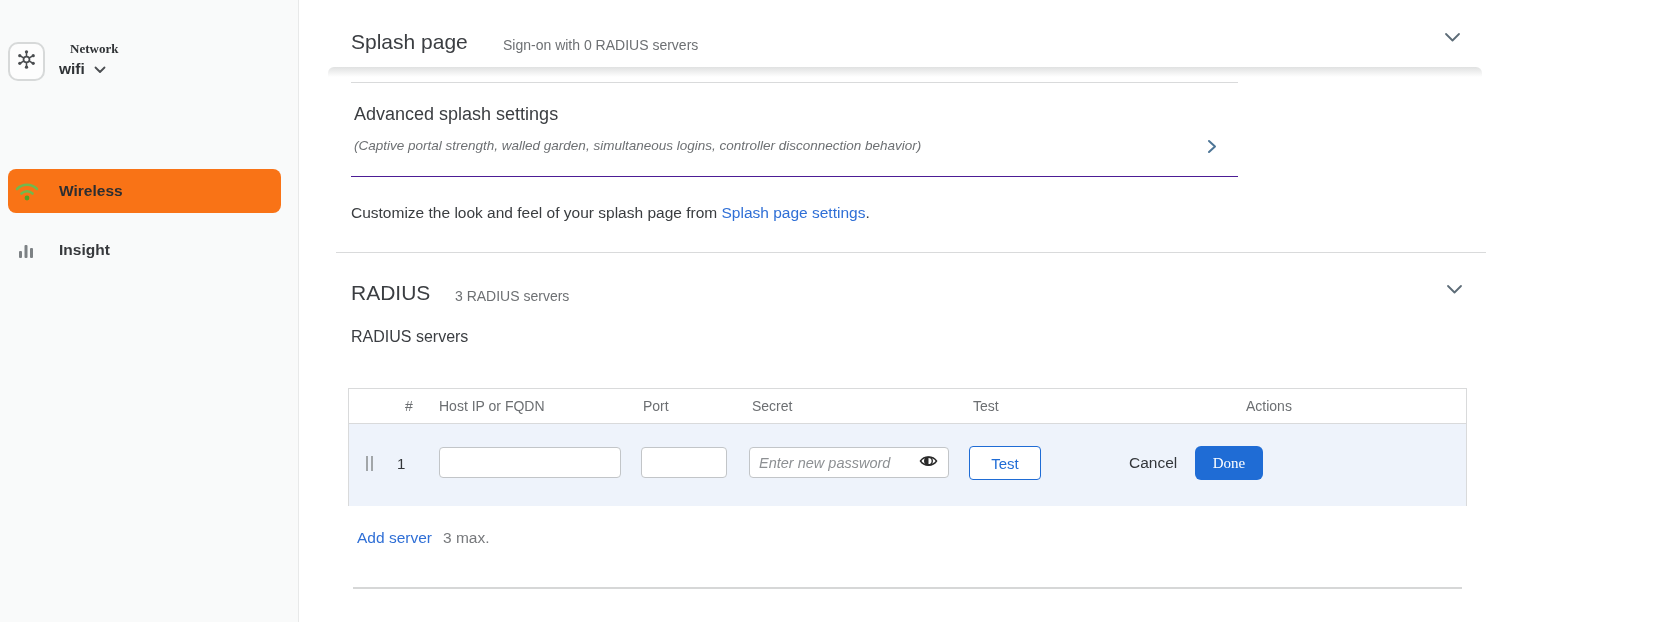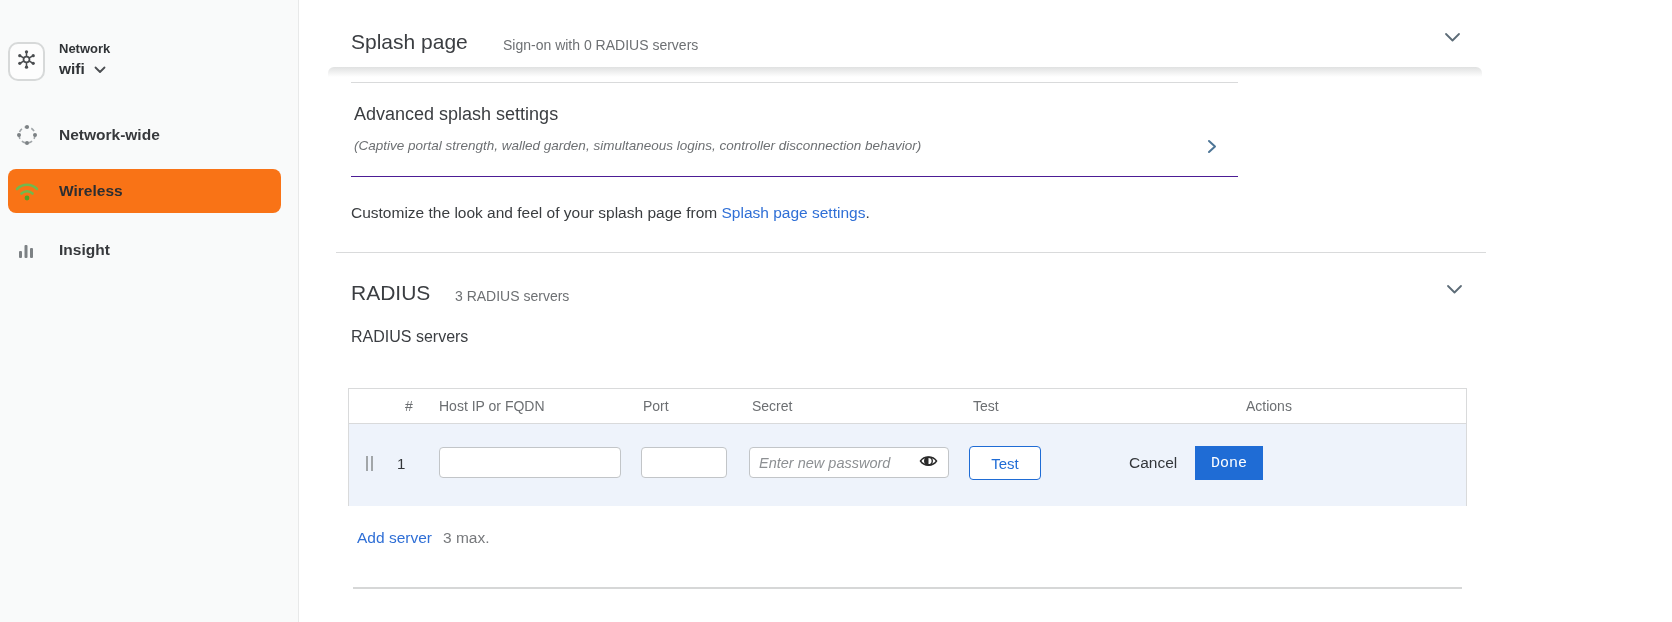--- a/index.html
+++ b/index.html
@@ -16,21 +16,21 @@
   
   #sidebar {
     position:absolute; left:0; top:0; width:299px; height:622px;
     background:#f9fafa; border-right:1px solid #e8e9e9;
   }
   .logo-box {
     position:absolute; left:8px; top:42px; width:37px; height:39px;
     background:#fdfdfd; border:2px solid #d7d9d9; border-radius:10px;
     display:flex; align-items:center; justify-content:center;
   }
-  .net-label { position:absolute; left:59px; top:41px; font-size:13px; font-weight:bold; color:#303336; }
+  .net-label { position:absolute; left:70px; top:41px; font-size:13px; font-weight:bold; color:#303336;font-family:Liberation Serif, serif; }
   .net-picker { position:absolute; left:59px; top:60px; font-size:15.5px; font-weight:bold; color:#303336; display:flex; align-items:center; gap:9px; cursor:pointer; }
   .nav-item {
     position:absolute; left:0; width:281px; height:44px;
     display:flex; align-items:center; cursor:pointer;
   }
   .nav-item .ico { position:absolute; left:14px; width:26px; height:26px; display:flex; align-items:center; justify-content:center; }
   .nav-item .lbl { position:absolute; left:59px; font-size:15.5px; font-weight:bold; color:#37393c; }
   .nav-item.active { left:8px; width:273px; background:#f97316; border-radius:8px; }
   .nav-item.active .ico { left:6px; }
   .nav-item.active .lbl { left:51px; color:#2c2e31; }
@@ -88,22 +88,22 @@
     background:#ffffff; border:1px solid #1f6cd5; border-radius:4px;
     color:#1f6cd5; font-size:15px; font-family:"Liberation Sans", sans-serif; cursor:pointer;
   }
   .btn-cancel {
     position:absolute; left:780px; top:22px; height:34px; line-height:34px;
     background:none; border:none; font-size:15.5px; color:#33363a;
     font-family:"Liberation Sans", sans-serif; cursor:pointer;
   }
   .btn-done {
     position:absolute; left:846px; top:22px; width:68px; height:34px;
-    background:#1f6cd5; border:none; border-radius:0;
-    color:#ffffff; font-size:15px; font-family:Liberation Mono, monospace; cursor:pointer;
+    background:#1f6cd5; border:none; border-radius:6px;
+    color:#ffffff; font-size:15px; font-family:Liberation Serif, serif; cursor:pointer;
   }
   .addserver-row { left:357px; top:529px; font-size:15.5px; }
   .max-note { color:#77797c; margin-left:11px; }
   .bottom-divider { left:353px; top:587px; width:1109px; height:2px; background:#d6d7d7; }
 </style>
 </head>
 <body>
 
 <div id="sidebar">
 
@@ -134,34 +134,20 @@
   <div class="net-label">Network</div>
   <div class="net-picker">
     <span>wifi</span>
     <span>
       <svg width="12" height="8" viewBox="0 0 12 8">
           <polyline points="1.5,1.5 6,6 10.5,1.5" fill="none" stroke="#4b4e51" stroke-width="1.8" stroke-linecap="round" stroke-linejoin="round"></polyline>
         </svg>
     </span>
   </div>
 
-  <div class="nav-item" style="top:113px;">
-    <span class="ico">
-      <svg width="24" height="24" viewBox="0 0 24 24">
-        <circle cx="12" cy="12" r="8" fill="none" stroke="#a0a5a8" stroke-width="1.6" stroke-dasharray="4 3"></circle>
-        <g fill="#7c8184">
-          <circle cx="12" cy="4" r="2"></circle>
-            <circle cx="12" cy="20" r="2"></circle>
-          <circle cx="4" cy="12" r="2"></circle>
-            <circle cx="20" cy="12" r="2"></circle>
-        </g>
-      </svg>
-    </span>
-    <span class="lbl">Network-wide</span>
-  </div>
 
   <div class="nav-item active" style="top:169px;">
     <span class="ico">
       <svg width="26" height="22" viewBox="0 0 26 22">
         <path d="M3,9 A 14,14 0 0 1 23,9" fill="none" stroke="#72b84d" stroke-width="2.6" stroke-linecap="round"></path>
         <path d="M7.5,13.5 A 8,8 0 0 1 18.5,13.5" fill="none" stroke="#72b84d" stroke-width="2.6" stroke-linecap="round"></path>
         <circle cx="13" cy="18" r="2.4" fill="#51a327"></circle>
       </svg>
     </span>
     <span class="lbl">Wireless</span>

